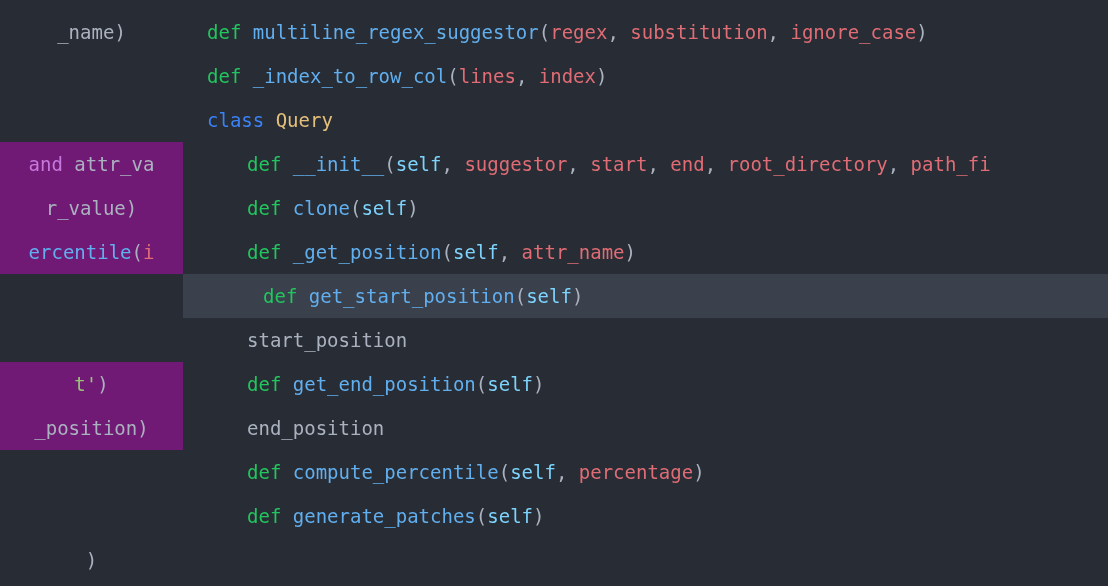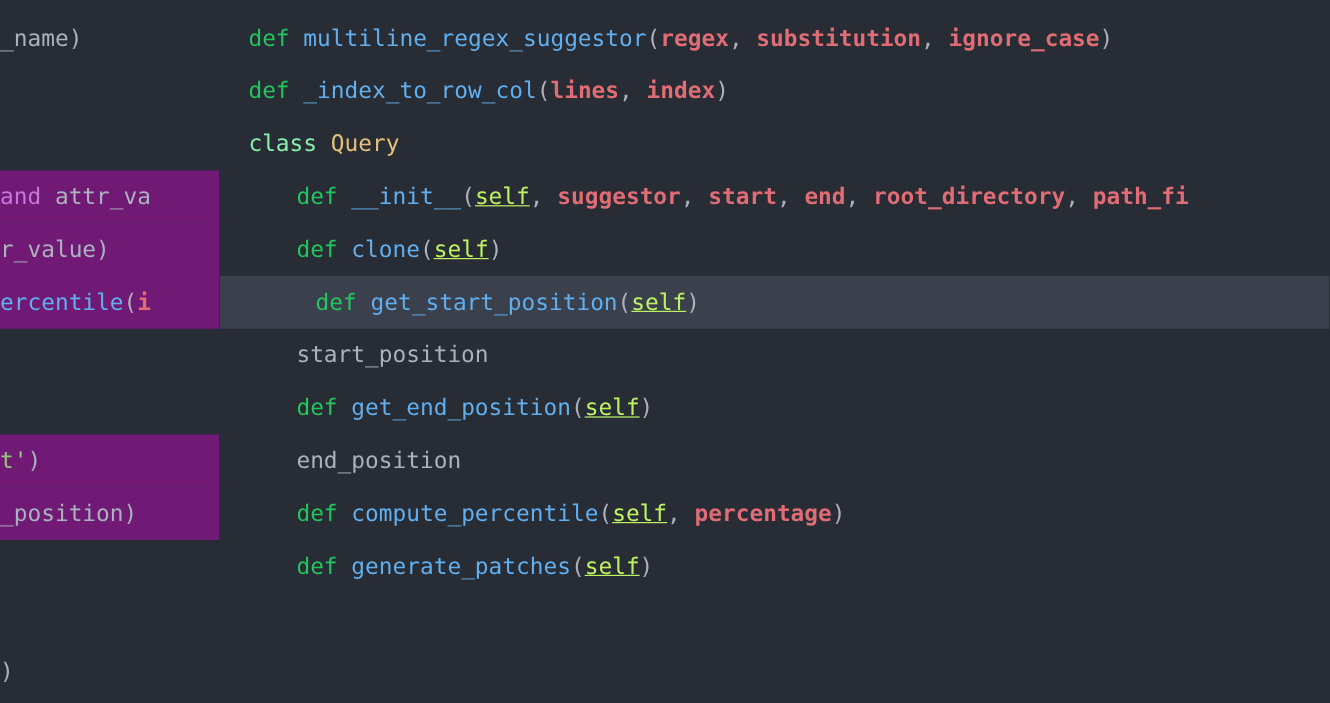--- a/index.html
+++ b/index.html
@@ -21,21 +21,21 @@
   .left-panel {
     width: 183px;
     flex-shrink: 0;
     background: #282c34;
     padding-top: 10px;
     overflow: hidden;
   }
   .left-panel .code-row {
     height: 44px;
     white-space: pre;
-    text-align: left;
+    text-align: center;
     direction: ltr;
     padding-right: 0;
   }
   .left-panel .code-row span { display: inline-block; }
   .left-panel .shade { background: #701a75; }
   .left-panel .blank { height: 44px; }
 
   .right-panel {
     flex: 1;
     background: #282c34;
@@ -49,27 +49,27 @@
     position: relative;
   }
   .right-panel .code-row.highlight {
     background: #3a404c;
     margin-left: -24px;
     width: calc(100% + 24px);
   }
   .ind1 { padding-left: 40px; }
 
   .tok-def   { color: #22c55e; }
-  .tok-class { color: #86efac; }
+  .tok-class { color: #3b82f6; }
   .tok-and   { color: #c678dd; }
   .tok-func  { color: #61afef; text-align: center; }
   .tok-call  { color: #61afef; }
   .tok-classname { color: #e5c07b; }
-  .tok-self  { color: #bef264; text-decoration: underline; }
-  .tok-param { color: #e06c75; font-weight: bold; }
+  .tok-self  { color: #7dd3fc; }
+  .tok-param { color: #e06c75; }
   .tok-ident { color: #abb2bf; }
   .tok-punc  { color: #abb2bf; }
   .tok-str   { color: #98c379; }
 </style>
 </head>
 <body>
 
 <div class="editor-area">
   <div class="left-panel" id="left-panel">
       <div class="code-row"><span class="tok-ident">_name</span><span class="tok-punc">)</span></div>
@@ -85,20 +85,21 @@
       <div class="blank"></div>
       <div class="blank"></div>
       <div class="code-row"><span class="tok-punc">)</span></div>
     </div>
   <div class="right-panel" id="right-panel">
       <div class="code-row"><span><span class="tok-def">def </span><span class="tok-func">multiline_regex_suggestor</span><span class="tok-punc">(</span><span class="tok-param">regex</span><span class="tok-punc">, </span><span class="tok-param">substitution</span><span class="tok-punc">, </span><span class="tok-param">ignore_case</span><span class="tok-punc">)</span></span></div>
       <div class="code-row"><span><span class="tok-def">def </span><span class="tok-func">_index_to_row_col</span><span class="tok-punc">(</span><span class="tok-param">lines</span><span class="tok-punc">, </span><span class="tok-param">index</span><span class="tok-punc">)</span></span></div>
       <div class="code-row"><span><span class="tok-class">class </span><span class="tok-classname">Query</span></span></div>
       <div class="code-row ind1"><span><span class="tok-def">def </span><span class="tok-func">__init__</span><span class="tok-punc">(</span><span class="tok-self">self</span><span class="tok-punc">, </span><span class="tok-param">suggestor</span><span class="tok-punc">, </span><span class="tok-param">start</span><span class="tok-punc">, </span><span class="tok-param">end</span><span class="tok-punc">, </span><span class="tok-param">root_directory</span><span class="tok-punc">, </span><span class="tok-param">path_fi</span></span></div>
       <div class="code-row ind1"><span><span class="tok-def">def </span><span class="tok-func">clone</span><span class="tok-punc">(</span><span class="tok-self">self</span><span class="tok-punc">)</span></span></div>
+      <div class="code-row ind1"><span><span class="tok-def">def </span><span class="tok-func">_get_position</span><span class="tok-punc">(</span><span class="tok-self">self</span><span class="tok-punc">, </span><span class="tok-param">attr_name</span><span class="tok-punc">)</span></span></div>
       <div class="code-row ind1 highlight"><span style="padding-left: 40px; display: inline-block;"><span class="tok-def">def </span><span class="tok-func">get_start_position</span><span class="tok-punc">(</span><span class="tok-self">self</span><span class="tok-punc">)</span></span></div>
       <div class="code-row ind1"><span><span class="tok-ident">start_position</span></span></div>
       <div class="code-row ind1"><span><span class="tok-def">def </span><span class="tok-func">get_end_position</span><span class="tok-punc">(</span><span class="tok-self">self</span><span class="tok-punc">)</span></span></div>
       <div class="code-row ind1"><span><span class="tok-ident">end_position</span></span></div>
       <div class="code-row ind1"><span><span class="tok-def">def </span><span class="tok-func">compute_percentile</span><span class="tok-punc">(</span><span class="tok-self">self</span><span class="tok-punc">, </span><span class="tok-param">percentage</span><span class="tok-punc">)</span></span></div>
       <div class="code-row ind1"><span><span class="tok-def">def </span><span class="tok-func">generate_patches</span><span class="tok-punc">(</span><span class="tok-self">self</span><span class="tok-punc">)</span></span></div>
     </div>
 </div>
 
 </body></html>

